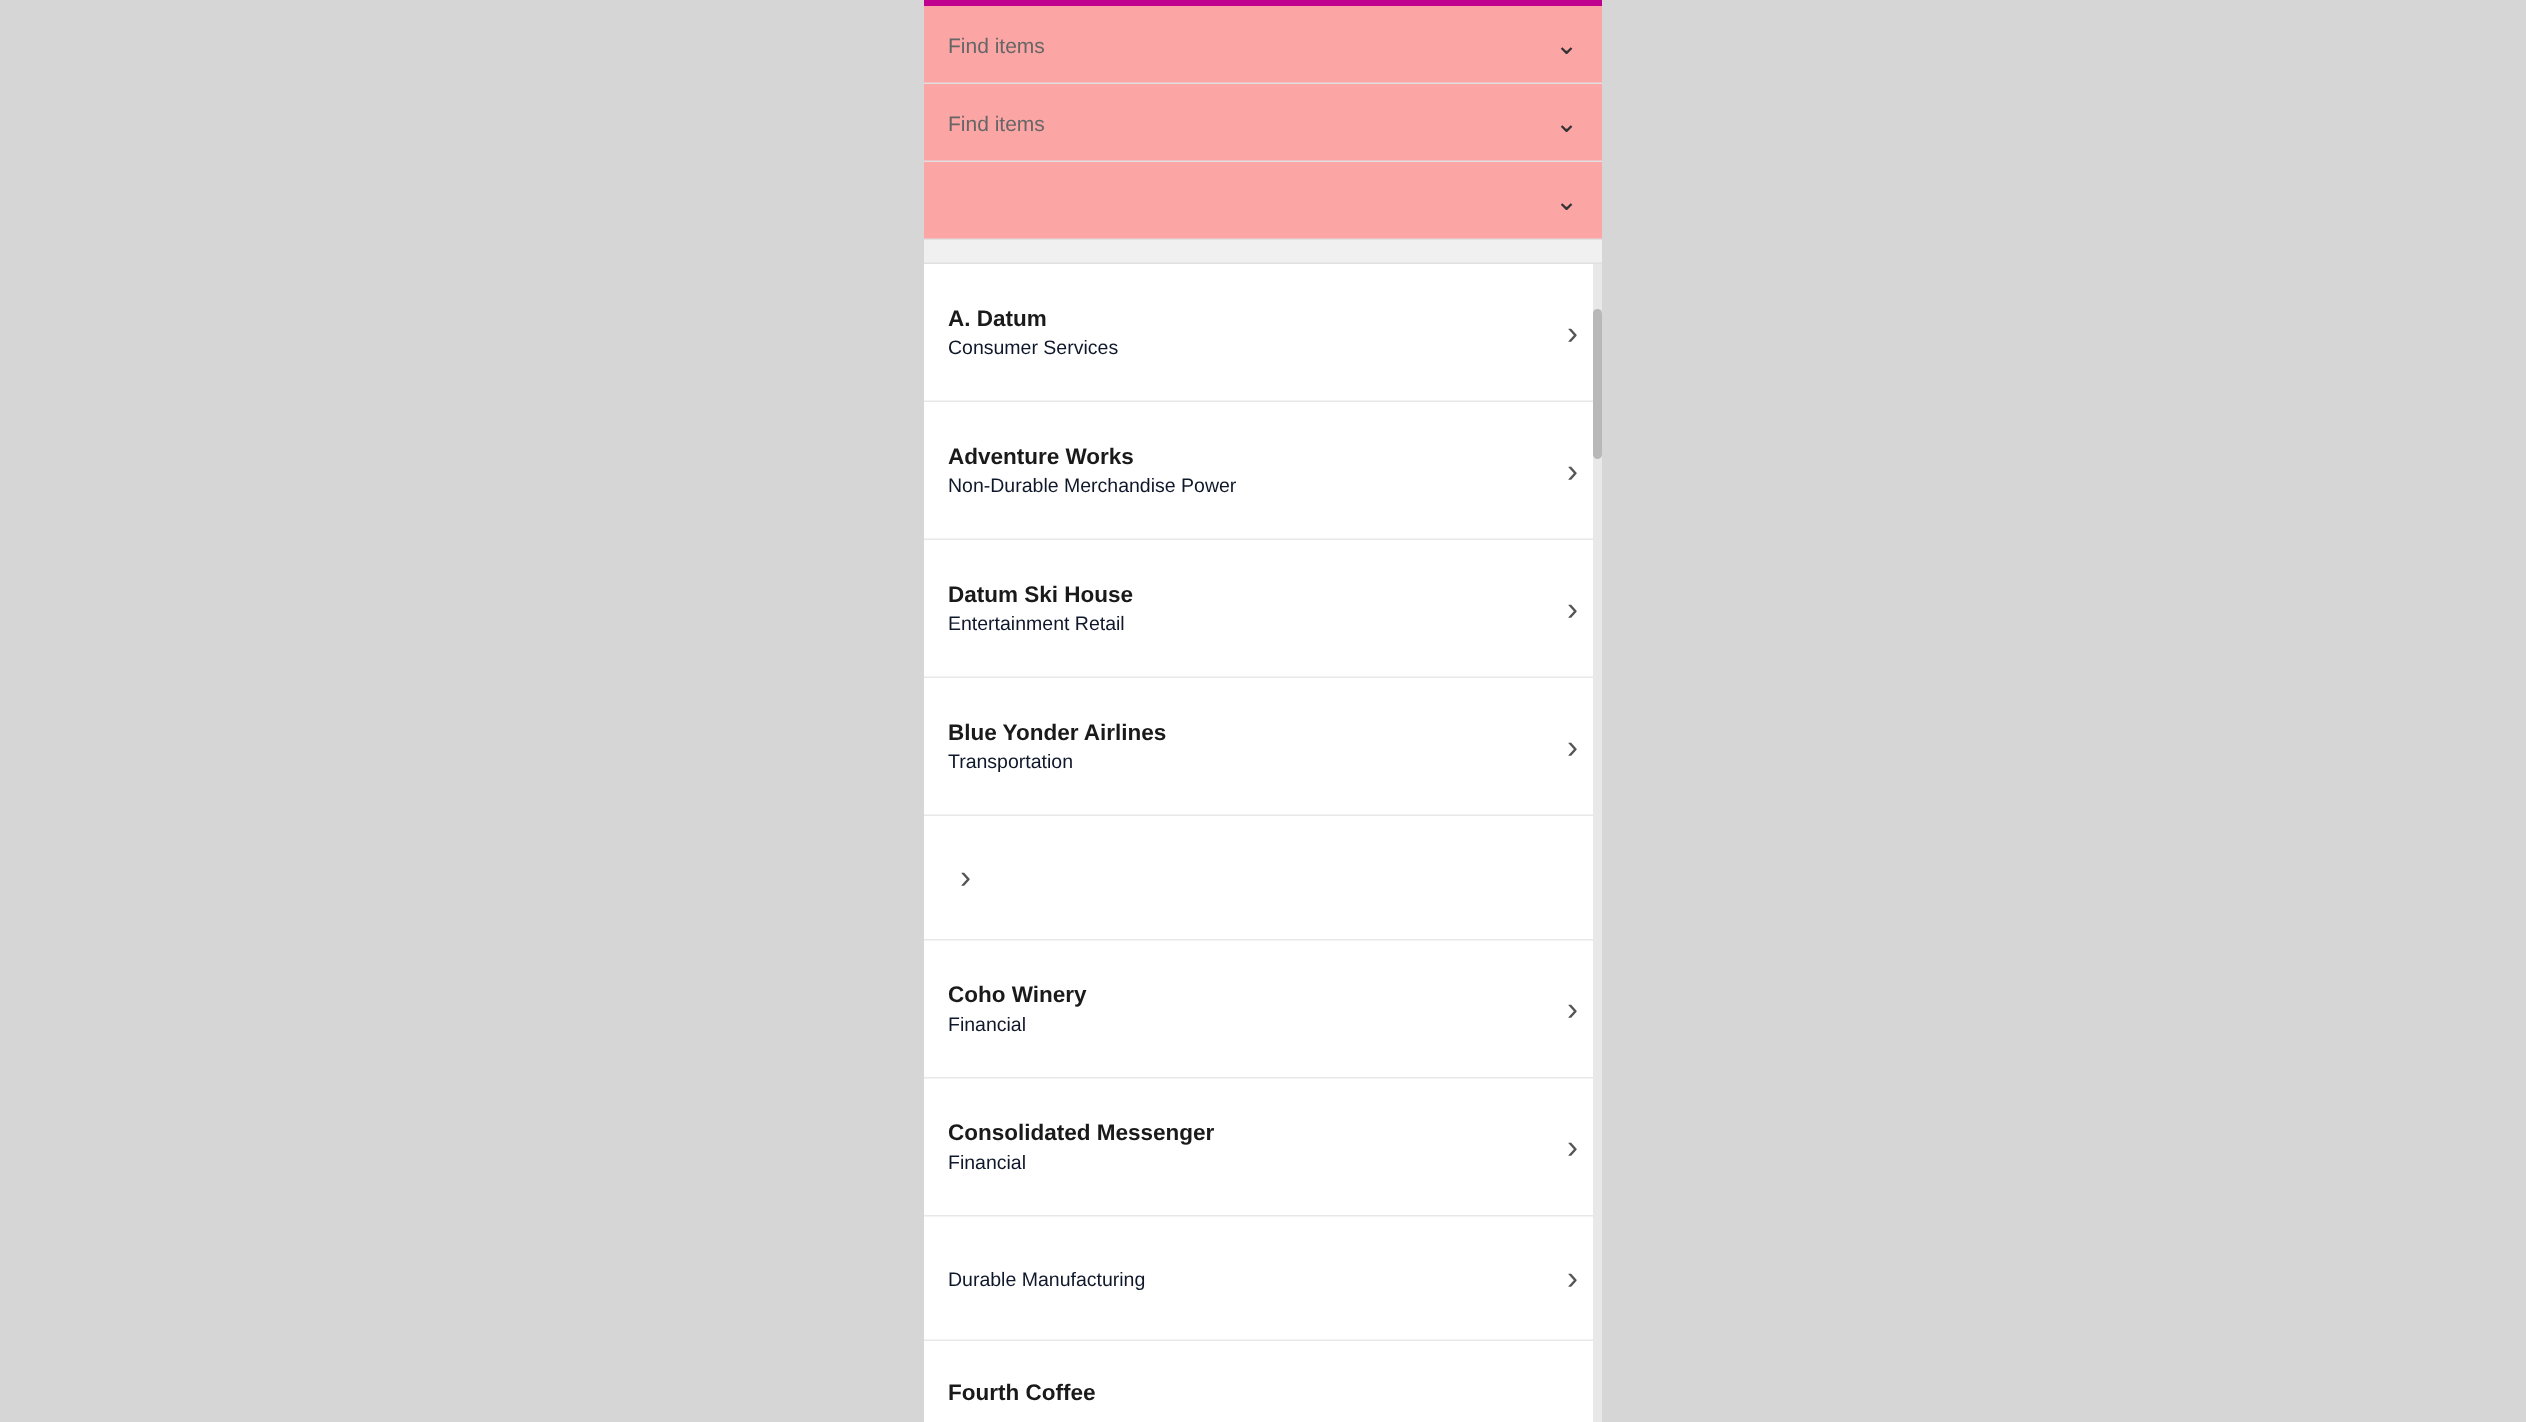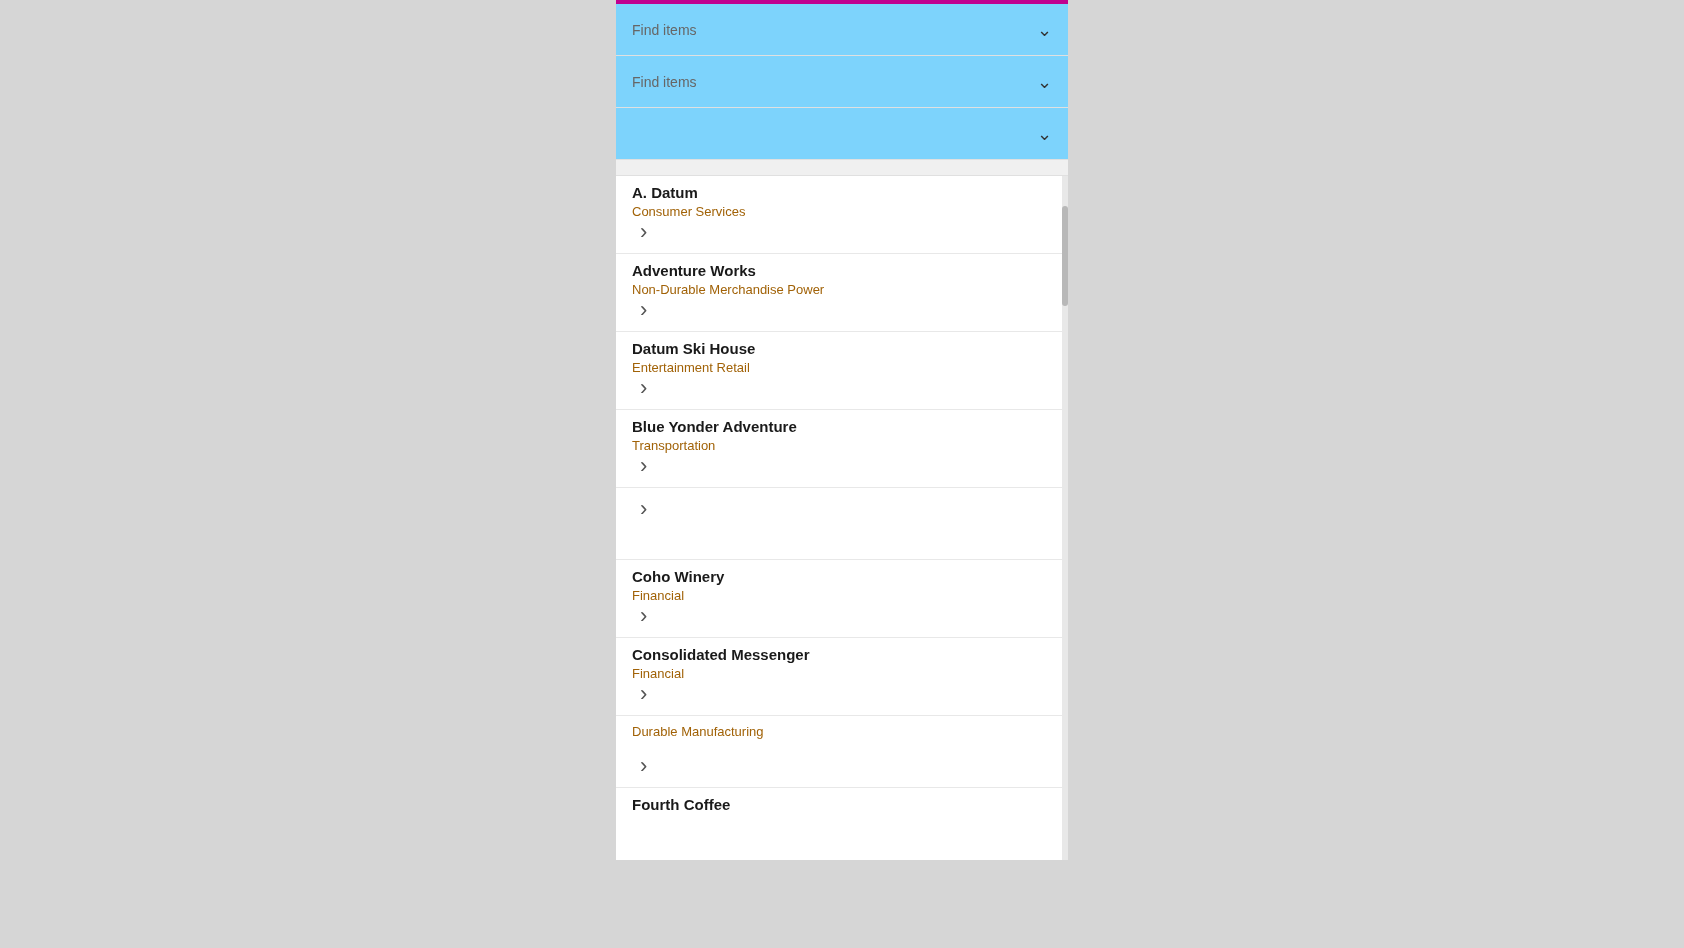--- a/index.html
+++ b/index.html
@@ -18,21 +18,21 @@
       padding: 0;
     }
 
     .dropdown-row {
       display: flex;
       align-items: center;
       justify-content: space-between;
       padding: 0 16px;
       height: 52px;
       border-bottom: 1px solid #e0e0e0;
-      background: #7dd3fc;
+      background: #fca5a5;
       cursor: pointer;
     }
 
     .dropdown-label {
       font-size: 14px;
       color: #666666;
     }
 
     .chevron-down {
       font-size: 18px;
@@ -44,43 +44,42 @@
       background: #f0f0f0;
       border-bottom: 1px solid #e0e0e0;
     }
 
     .list-container {
       background: #ffffff;
     }
 
     .list-item {
       display: flex;
-      align-items: flex-start;
+      align-items: center;
       justify-content: space-between;
-      padding: 8px 16px;
+      padding: 28px 16px;
       border-bottom: 1px solid #e8e8e8;
       cursor: pointer;
       min-height: 72px;
-      flex-direction: column;
     }
 
     .list-item-content {
       flex: 1;
     }
 
     .list-item-title {
       font-size: 15px;
       font-weight: 600;
       color: #1a1a1a;
       margin-bottom: 3px;
     }
 
     .list-item-subtitle {
       font-size: 13px;
-      color: #a16207;
+      color: #0f172a;
       font-weight: 400;
     }
 
     .chevron-right {
       font-size: 16px;
       color: #555555;
       margin-left: 8px;
       flex-shrink: 0;
     }
 
@@ -145,21 +144,21 @@
       <div class="list-item">
         <div class="list-item-content">
           <div class="list-item-title">Datum Ski House</div>
           <div class="list-item-subtitle">Entertainment Retail</div>
         </div>
         <span class="chevron-right" style="font-size:22px; color:#555;">›</span>
       </div>
 
       <div class="list-item">
         <div class="list-item-content">
-          <div class="list-item-title">Blue Yonder Adventure</div>
+          <div class="list-item-title">Blue Yonder Airlines</div>
           <div class="list-item-subtitle">Transportation</div>
         </div>
         <span class="chevron-right" style="font-size:22px; color:#555;">›</span>
       </div>
 
       <div class="list-item">
         <span class="chevron-right" style="font-size:22px; color:#555;">›</span>
       </div>
 
       <div class="list-item">

